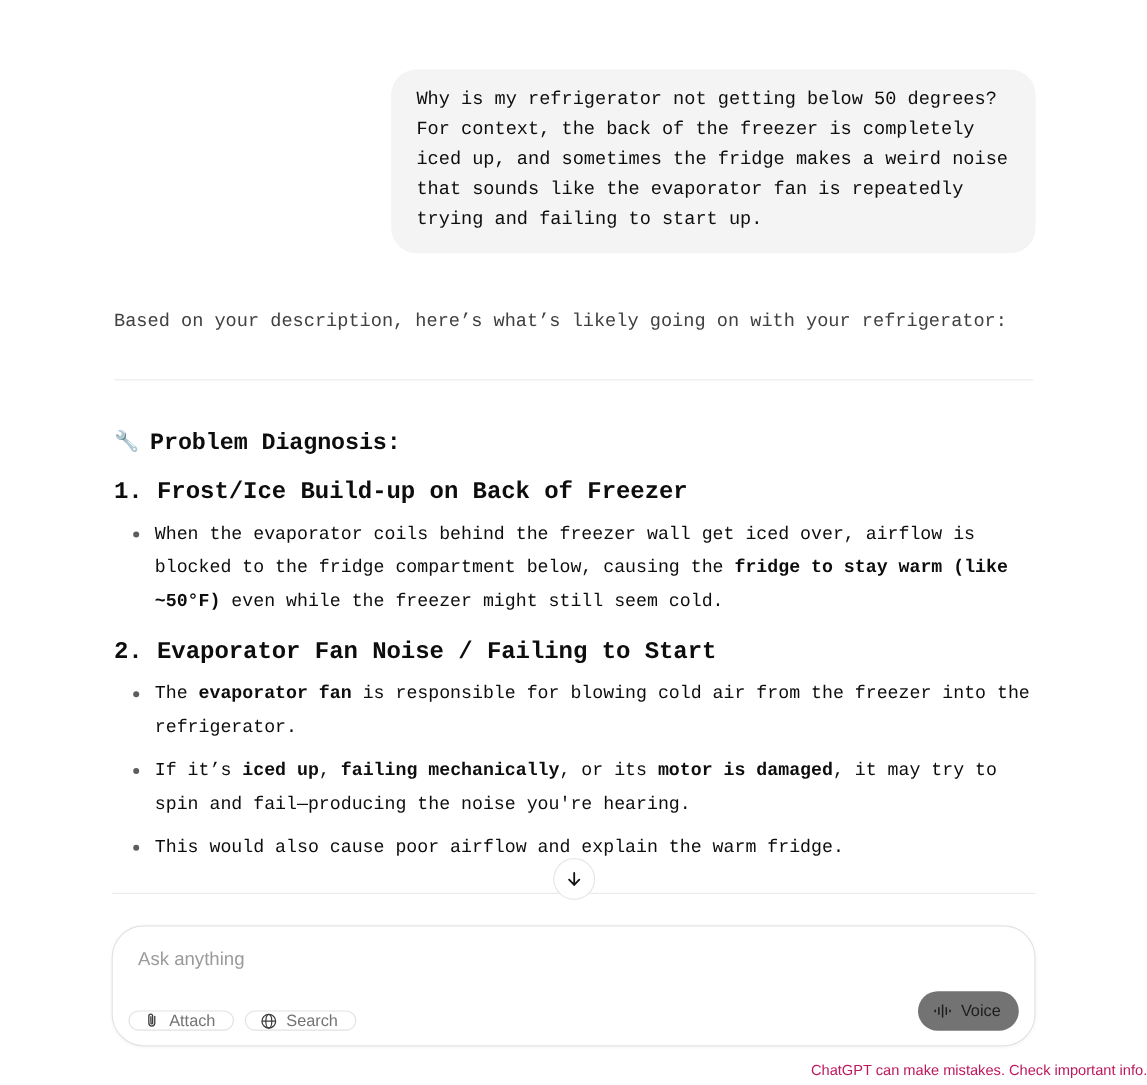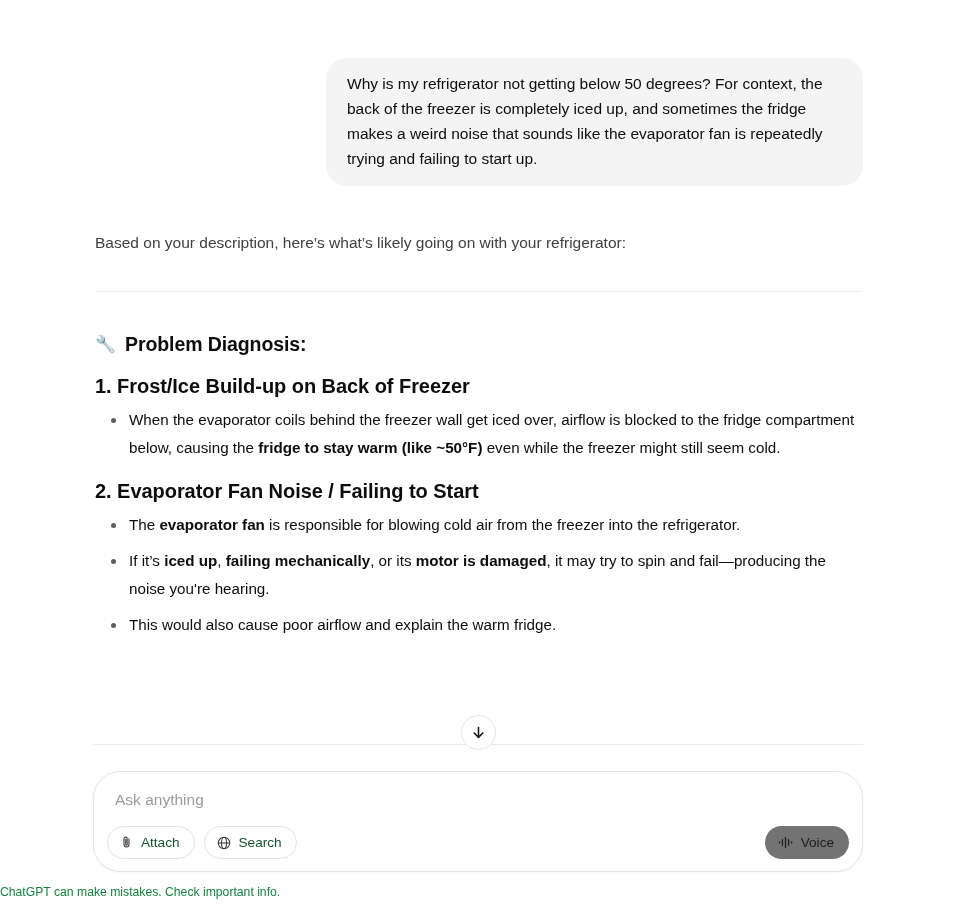--- a/index.html
+++ b/index.html
@@ -23,20 +23,21 @@
     left: 0; top: 0;
     width: 956px;
     height: 760px;
     overflow: hidden;
   }
 
   .chat-inner {
     width: 770px;
     margin: 0 auto;
     padding-top: 58px;
+    font-family: Liberation Mono, monospace;
   }
 
   
   .user-row {
     display: flex;
     justify-content: flex-end;
   }
   .user-bubble {
     background: #f4f4f4;
     border-radius: 21px;
@@ -176,27 +177,27 @@
     position: absolute;
     left: 13px;
     bottom: 12px;
     display: flex;
     gap: 9px;
   }
   .pill {
     display: flex;
     align-items: center;
     gap: 7px;
-    height: 33px;
+    height: 17px;
     padding: 0 14px 0 11px;
     border: 1px solid #e2e2e2;
     border-radius: 17px;
     background: #ffffff;
     font-size: 13.6px;
-    color: #14532d;
+    color: #737373;
     cursor: pointer;
     white-space: nowrap;
   }
   .composer-actions-right {
     position: absolute;
     right: 13px;
     bottom: 12px;
   }
   .pill-voice {
     display: flex;
@@ -212,23 +213,23 @@
     cursor: pointer;
     white-space: nowrap;
   }
 
   
   .footer-note {
     position: absolute;
     left: 0;
     top: 885px;
     width: 956px;
-    text-align: left;
+    text-align: right;
     font-size: 12.2px;
-    color: #15803d;
+    color: #be185d;
   }
 
   svg { display: block; }
 </style>
 </head>
 <body>
 
 <div class="chat-scroll">
   <div class="chat-inner">
 

